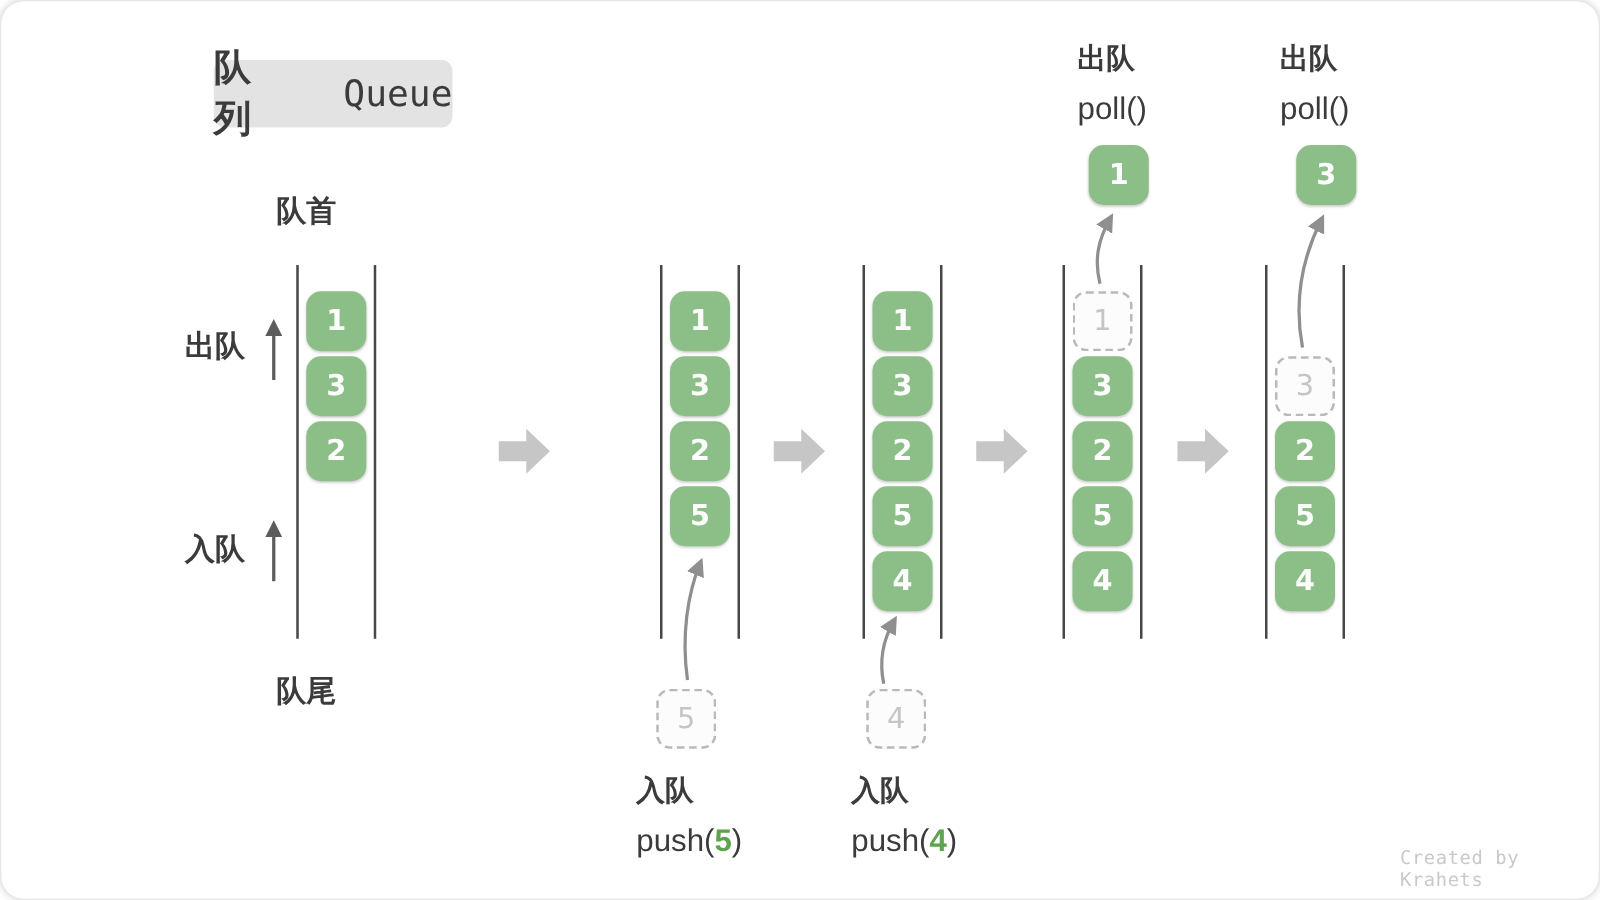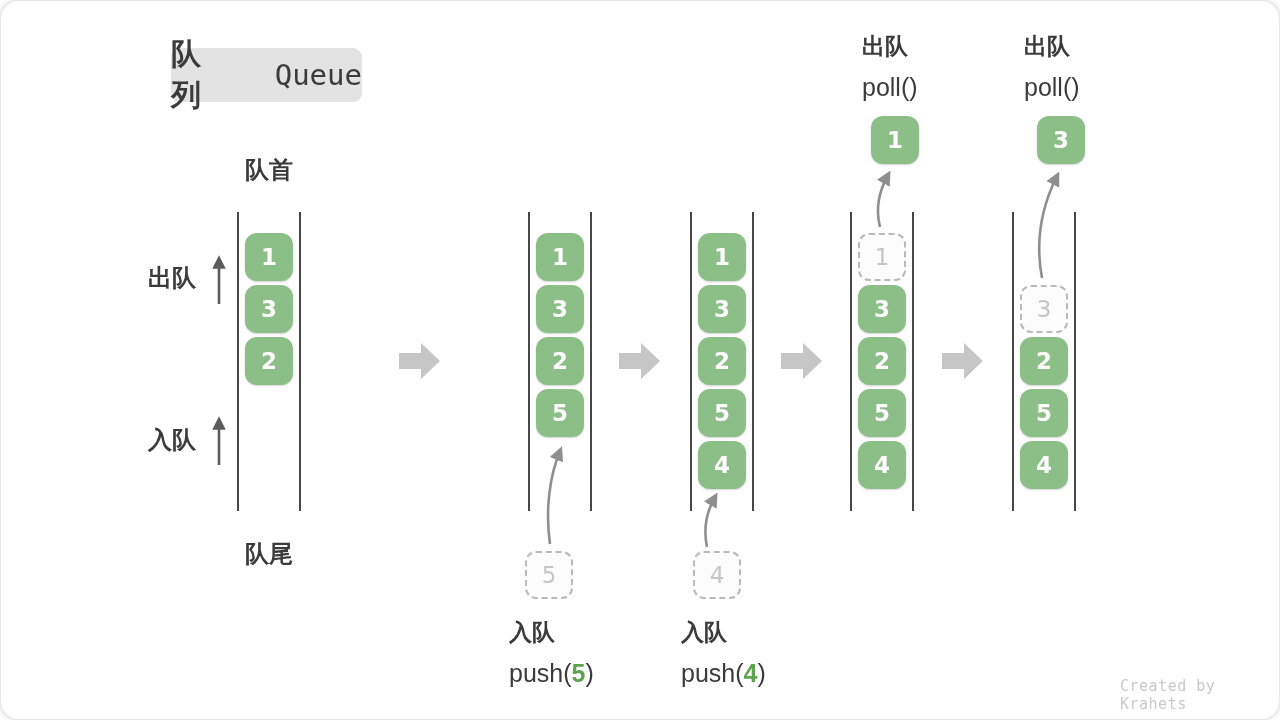--- a/index.html
+++ b/index.html
@@ -36,22 +36,22 @@
 </head>
 <body>
 
 <div id="canvas">
 
   <div id="badge" class="abs">
     <span class="zh">队列</span>
     <span class="en">Queue</span>
   </div>
 
-  <div class="abs cjk" style="left:220px;top:157px;width:96px;text-align:center;">队首</div>
-  <div class="abs cjk" style="left:220px;top:541px;width:96px;text-align:center;">队尾</div>
+  <div class="abs cjk" style="left:220px;top:157px;width:96px;">队首</div>
+  <div class="abs cjk" style="left:220px;top:541px;width:96px;text-align:left;">队尾</div>
   <div class="abs cjk" style="left:147px;top:265px;">出队</div>
   <div class="abs cjk" style="left:147px;top:427px;">入队</div>
 
   <div id="states">
       <div class="qline" style="left: 236px; top: 211px; height: 299px;"></div>
       <div class="qline" style="left: 298px; top: 211px; height: 299px;"></div>
       <div class="qbox" style="left: 244px; top: 232px;">1</div>
       <div class="qbox" style="left: 244px; top: 284px;">3</div>
       <div class="qbox" style="left: 244px; top: 336px;">2</div>
       <div class="qline" style="left: 527px; top: 211px; height: 299px;"></div>

